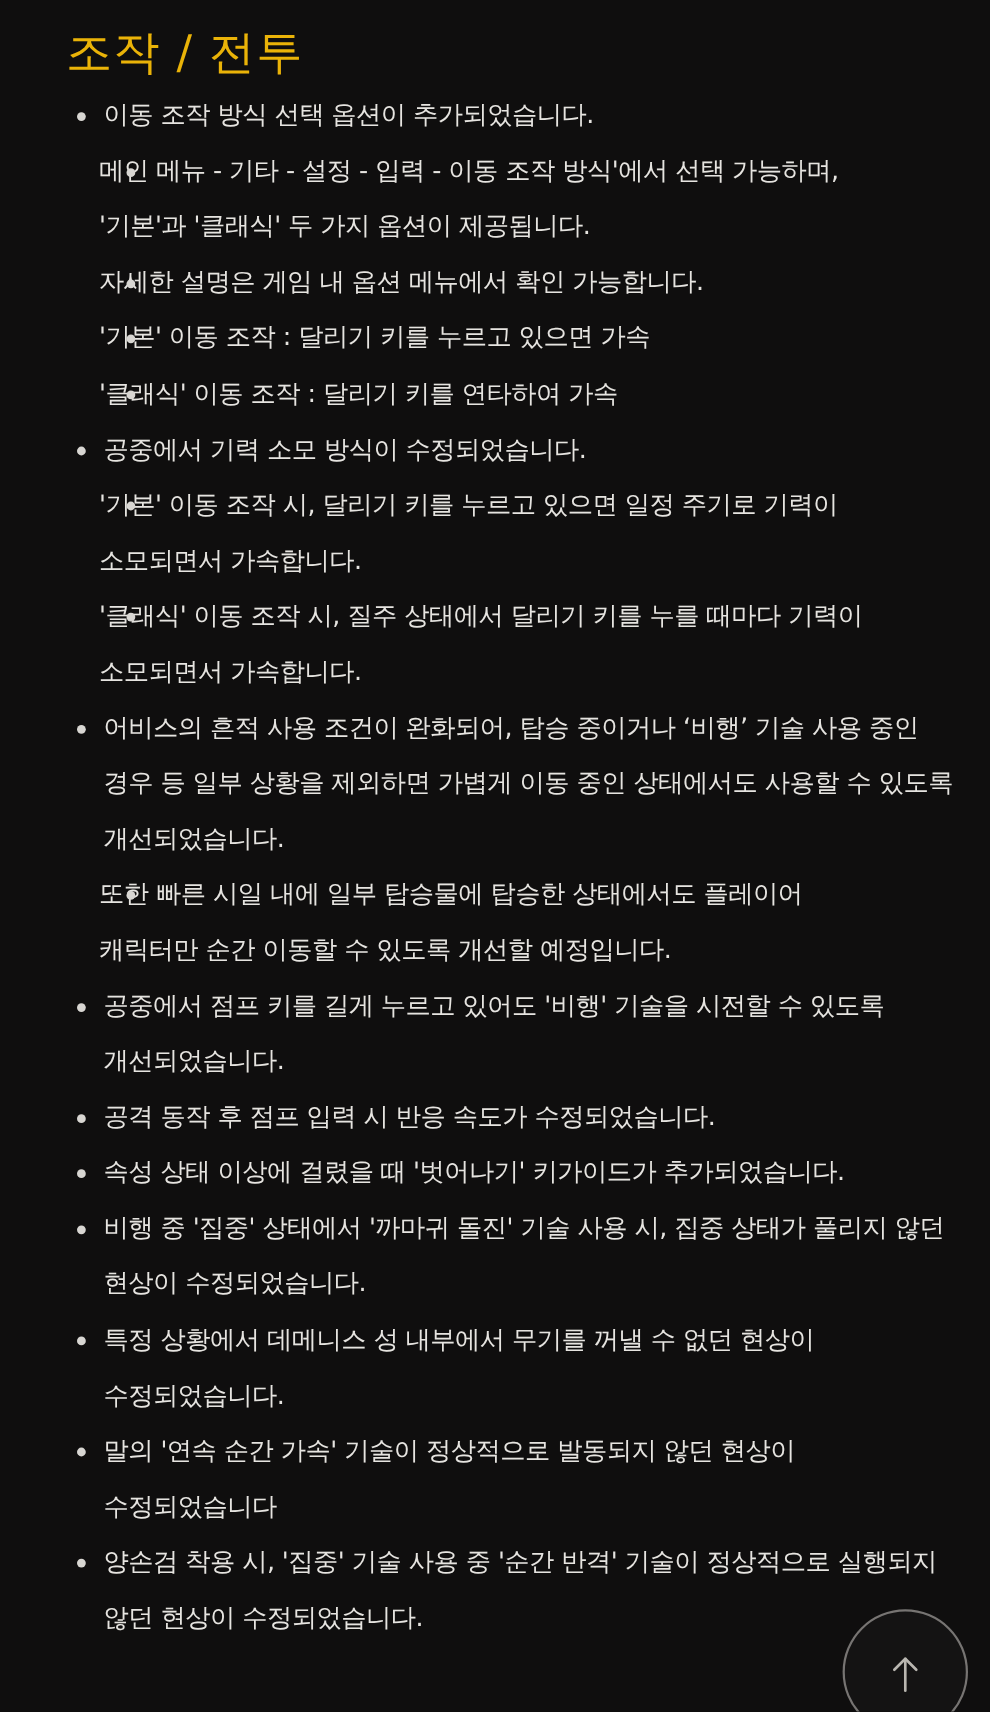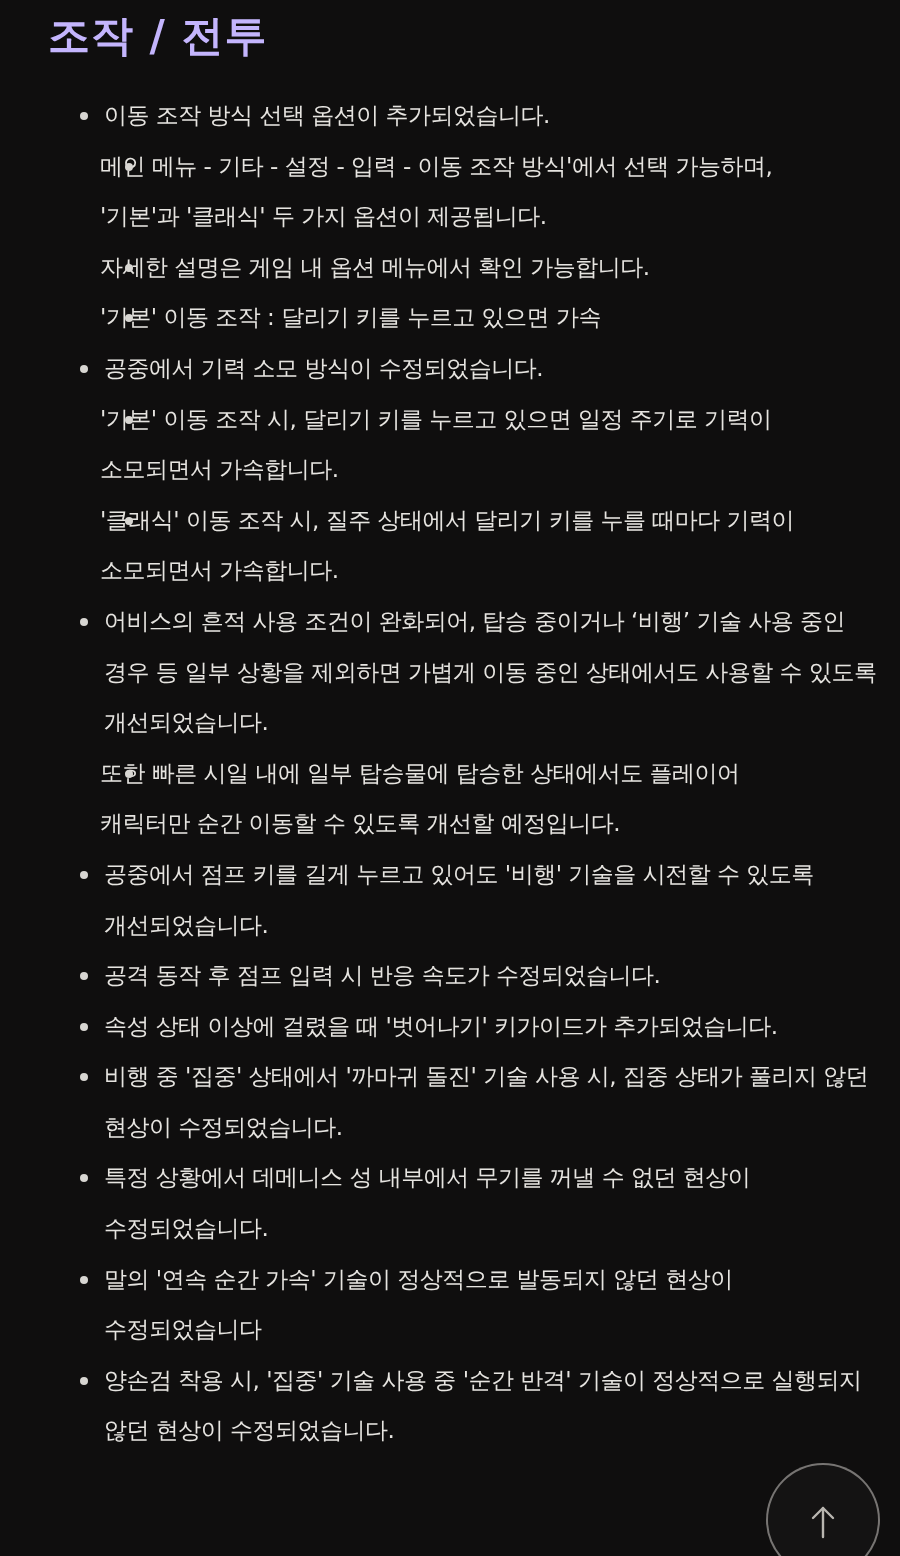--- a/index.html
+++ b/index.html
@@ -12,34 +12,34 @@
       height: 1556px;
       position: relative;
       overflow: hidden;
       font-family: "DejaVu Sans", "Liberation Sans", sans-serif;
       color: #e6e4e0;
     }
     .section-title {
       position: absolute;
       left: 48px;
       top: 8px;
-      margin: 0;
+      margin: 12px;
       font-family: "DejaVu Serif", "Liberation Serif", serif;
-      font-weight: bold;
+      font-weight: normal;
       font-size: 42px;
       line-height: 56px;
-      color: #c4b5fd;
+      color: #eab308;
       letter-spacing: 1px;
     }
     ul.notes {
       position: absolute;
       left: 0;
       top: 80px;
       width: 880px;
-      margin: 10px;
+      margin: 0;
       padding: 0;
       list-style: none;
     }
     .note {
       position: relative;
       font-size: 23px;
       line-height: 50.6px;
       letter-spacing: -0.5px;
       color: #e6e4e0;
     }
@@ -92,20 +92,24 @@
       <span class="text">메인 메뉴 - 기타 - 설정 - 입력 - 이동 조작 방식'에서 선택 가능하며,
 '기본'과 '클래식' 두 가지 옵션이 제공됩니다.</span>
     </li>
   <li class="note lvl2">
       <span class="bullet"></span>
       <span class="text">자세한 설명은 게임 내 옵션 메뉴에서 확인 가능합니다.</span>
     </li>
   <li class="note lvl2">
       <span class="bullet"></span>
       <span class="text">'기본' 이동 조작 : 달리기 키를 누르고 있으면 가속</span>
+    </li>
+  <li class="note lvl2">
+      <span class="bullet"></span>
+      <span class="text">'클래식' 이동 조작 : 달리기 키를 연타하여 가속</span>
     </li>
   <li class="note lvl1">
       <span class="bullet"></span>
       <span class="text">공중에서 기력 소모 방식이 수정되었습니다.</span>
     </li>
   <li class="note lvl2">
       <span class="bullet"></span>
       <span class="text">'기본' 이동 조작 시, 달리기 키를 누르고 있으면 일정 주기로 기력이
 소모되면서 가속합니다.</span>
     </li>

